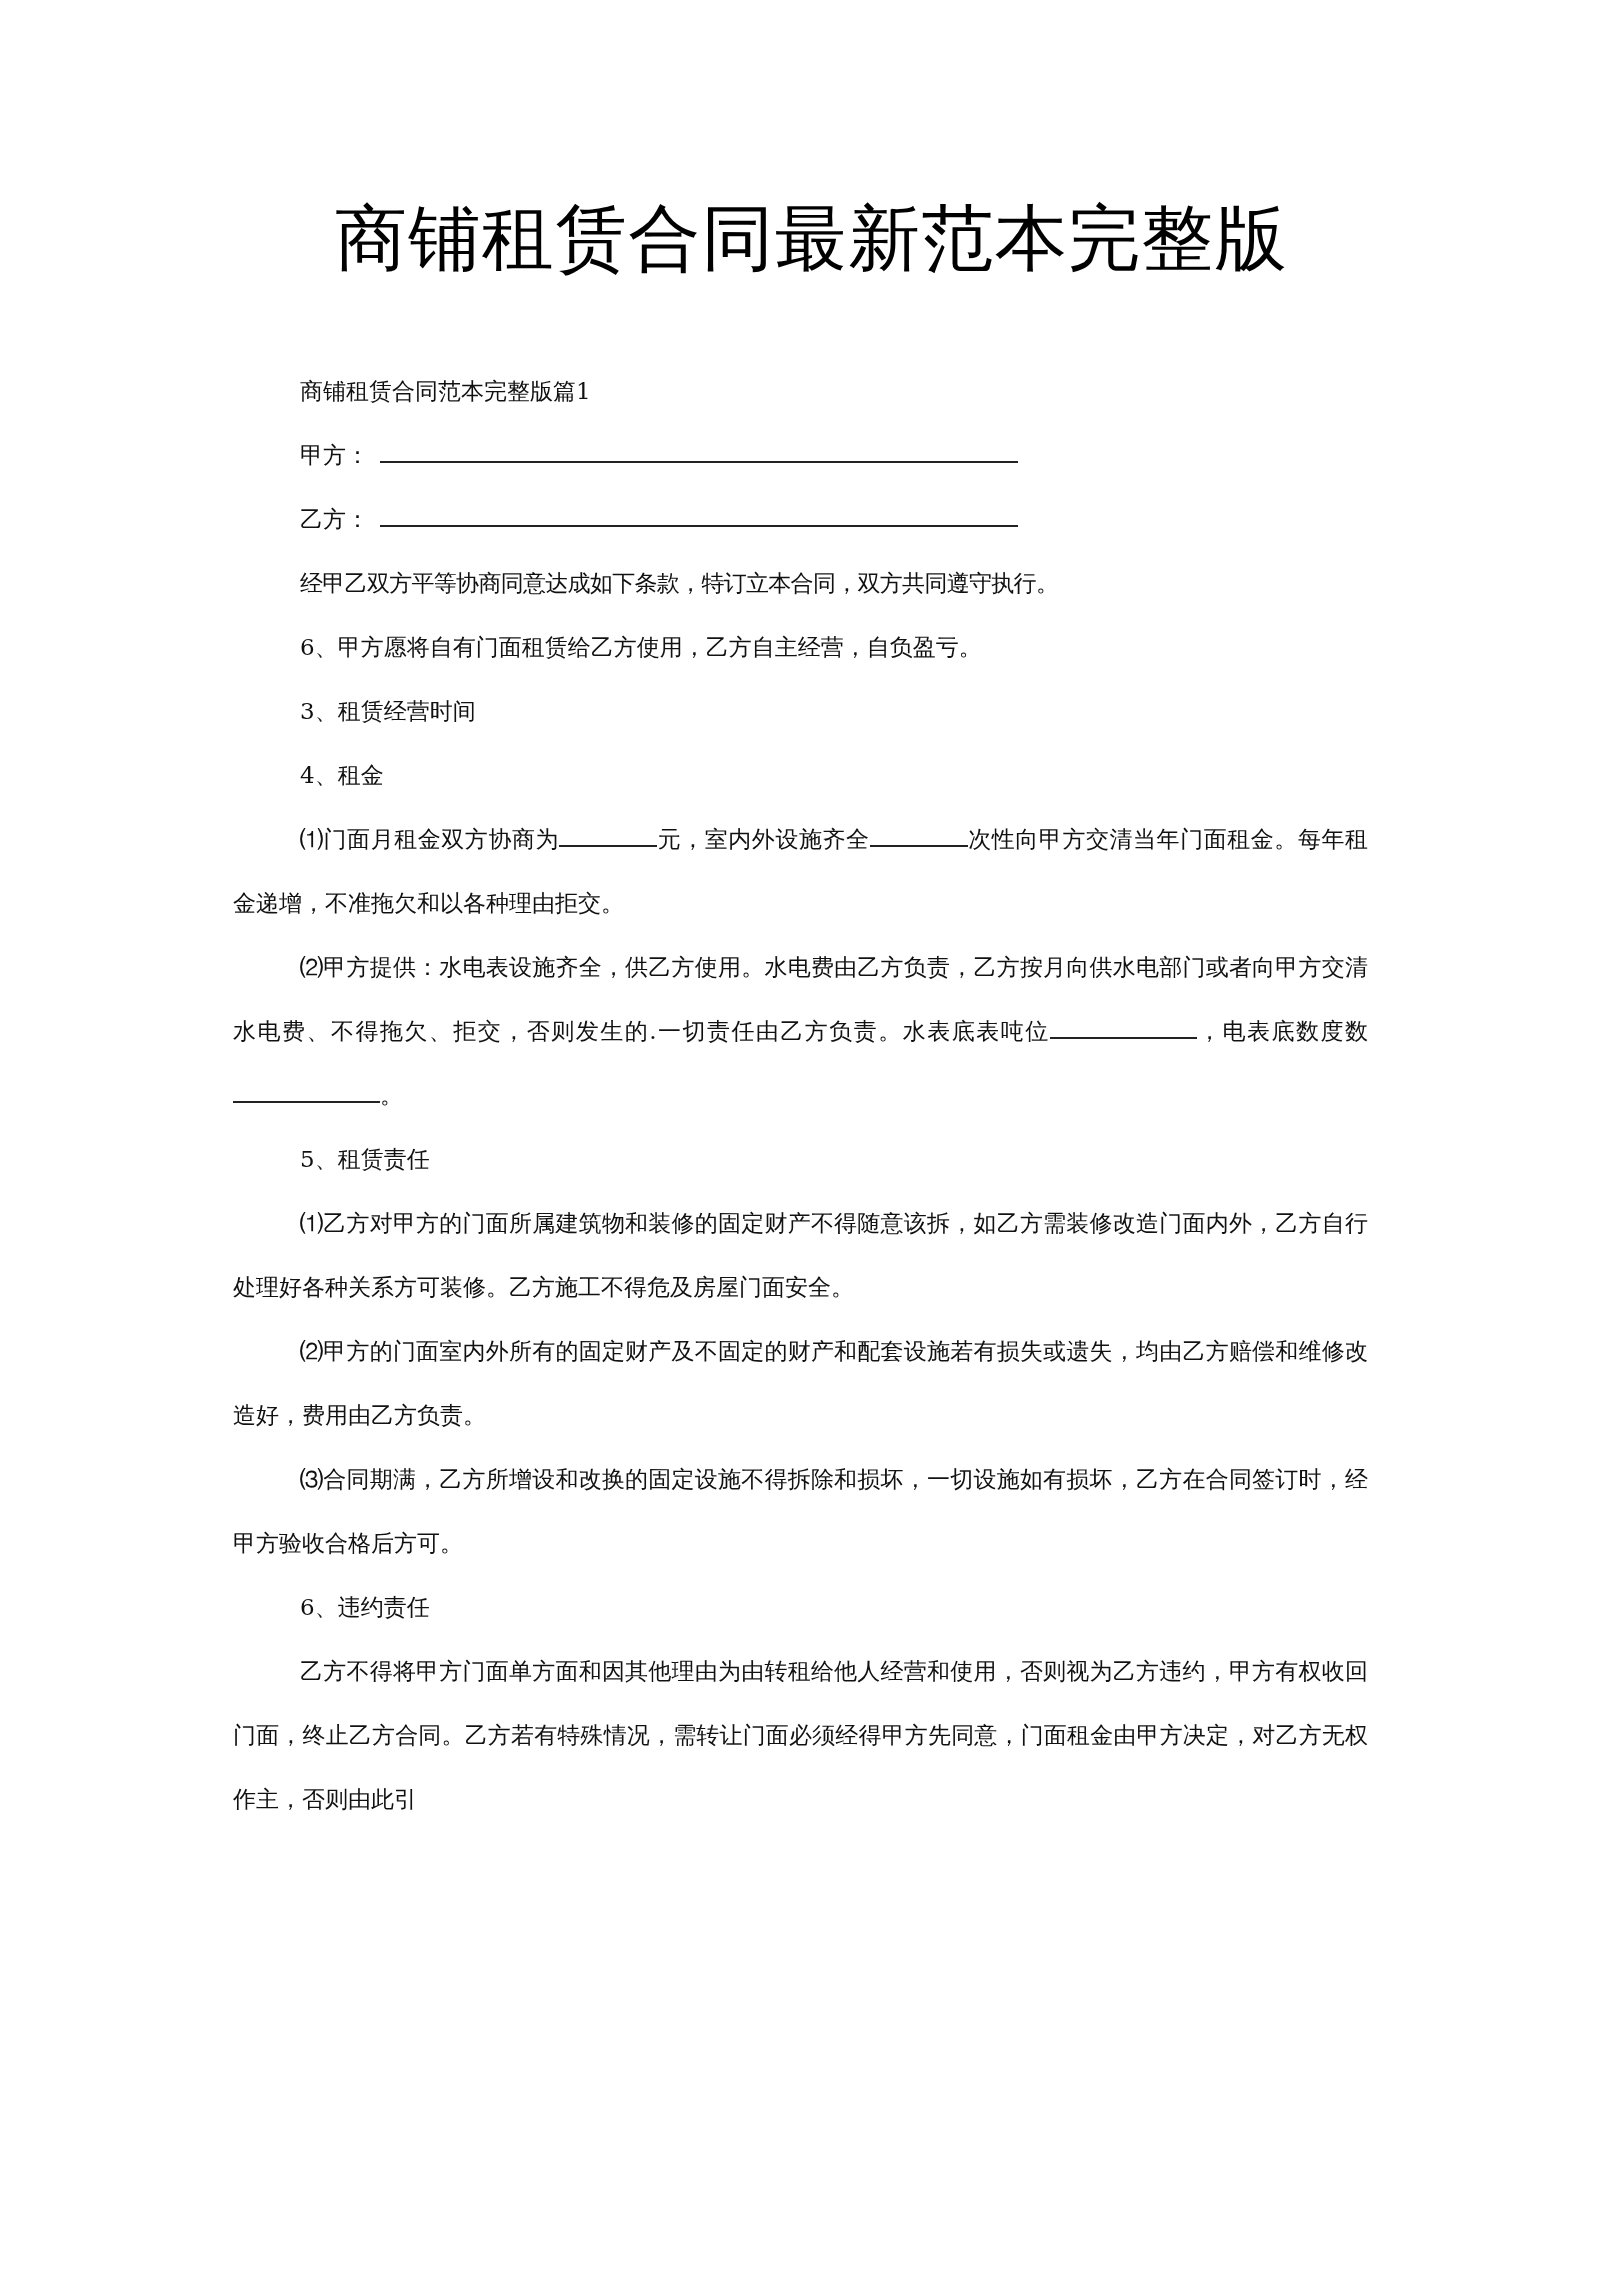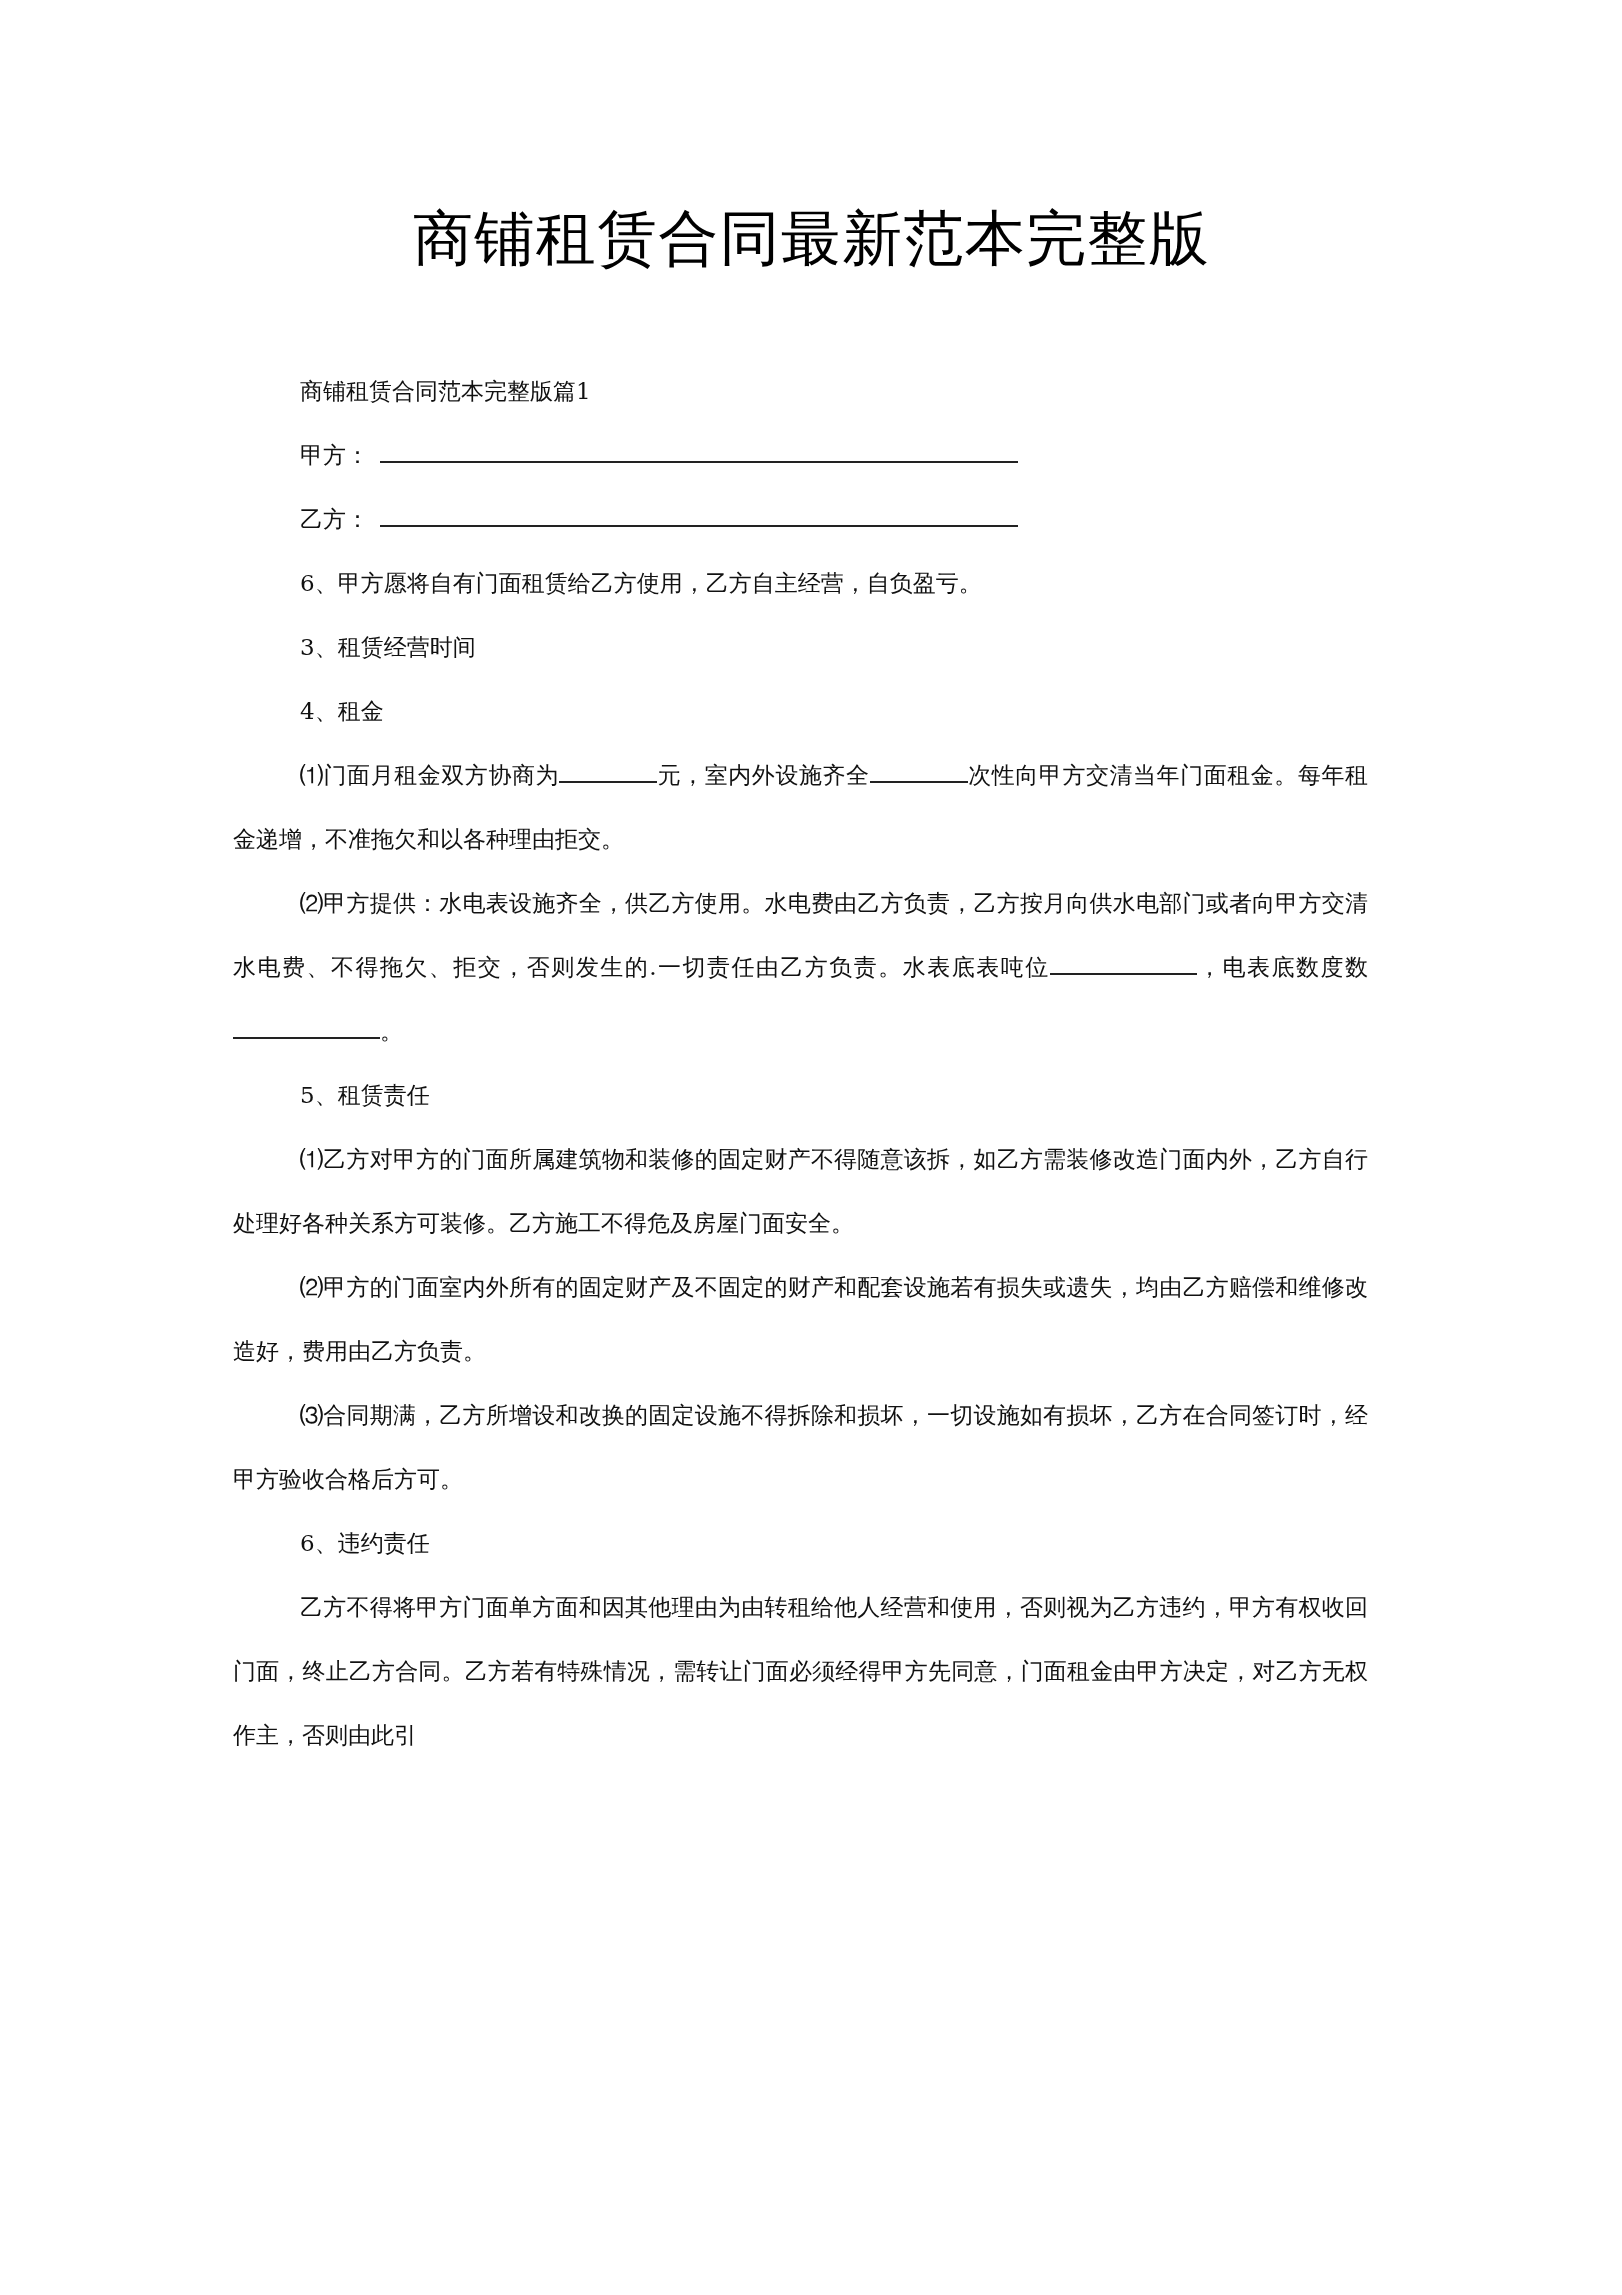--- a/index.html
+++ b/index.html
@@ -1,36 +1,37 @@
 <!DOCTYPE html>
 <html style="font-size:10.5px"><head>
 <meta charset="utf-8">
 <style>
   html, body { margin: 0; padding: 0; background: #ffffff; }
   body { width: 1623px; height: 2295px; position: relative; overflow: hidden;
          font-family: "DejaVu Serif", "Liberation Serif", serif; color: #111111; }
   .title { position: absolute; left: 0; width: 1623px; top: 196px; text-align: center;
-           font-size: 60px; line-height: 85px; letter-spacing: 1.3px; color: #000; }
+           font-size: 72px; line-height: 85px; letter-spacing: 1.3px; color: #000; }
   .body { position: absolute; left: 233px; width: 1135px; top: 359px;
           font-size: 23px; line-height: 64px; }
   .p { margin: 0; text-indent: 67px; text-align: justify; text-align-last: left; word-break: break-all; }
   .blank { display: inline-block; border-bottom: 2px solid #222; height: 26px; vertical-align: baseline; }
   .party-line { display: inline-block; width: 638px; border-bottom: 2px solid #222; height: 29px; margin-left: 10.5px; }
   .b6 { width: 98px; }
   .b9 { width: 147px; }
 </style>
 </head>
 <body>
 
 <div class="title">商铺租赁合同最新范本完整版</div>
 
 <div class="body">
   <p class="p">商铺租赁合同范本完整版篇1</p>
   <p class="p"><span>甲方：</span><span class="party-line"></span></p>
   <p class="p"><span>乙方：</span><span class="party-line"></span></p>
+  <p class="p" style="letter-spacing:-0.7px;">经甲乙双方平等协商同意达成如下条款，特订立本合同，双方共同遵守执行。</p>
   <p class="p">6、甲方愿将自有门面租赁给乙方使用，乙方自主经营，自负盈亏。</p>
   <p class="p">3、租赁经营时间</p>
   <p class="p">4、租金</p>
   <p class="p"><span>⑴门面月租金双方协商为</span><span class="blank b6"></span><span>元，室内外设施齐全</span><span class="blank b6"></span><span>次性向甲方交清当年门面租金。每年租金递增，不准拖欠和以各种理由拒交。</span></p>
   <p class="p"><span>⑵甲方提供：水电表设施齐全，供乙方使用。水电费由乙方负责，乙方按月向供水电部门或者向甲方交清水电费、不得拖欠、拒交，否则发生的.一切责任由乙方负责。水表底表吨位</span><span class="blank b9"></span><span>，电表底数度数</span><span class="blank b9"></span><span>。</span></p>
   <p class="p">5、租赁责任</p>
   <p class="p">⑴乙方对甲方的门面所属建筑物和装修的固定财产不得随意该拆，如乙方需装修改造门面内外，乙方自行处理好各种关系方可装修。乙方施工不得危及房屋门面安全。</p>
   <p class="p">⑵甲方的门面室内外所有的固定财产及不固定的财产和配套设施若有损失或遗失，均由乙方赔偿和维修改造好，费用由乙方负责。</p>
   <p class="p">⑶合同期满，乙方所增设和改换的固定设施不得拆除和损坏，一切设施如有损坏，乙方在合同签订时，经甲方验收合格后方可。</p>
   <p class="p">6、违约责任</p>

